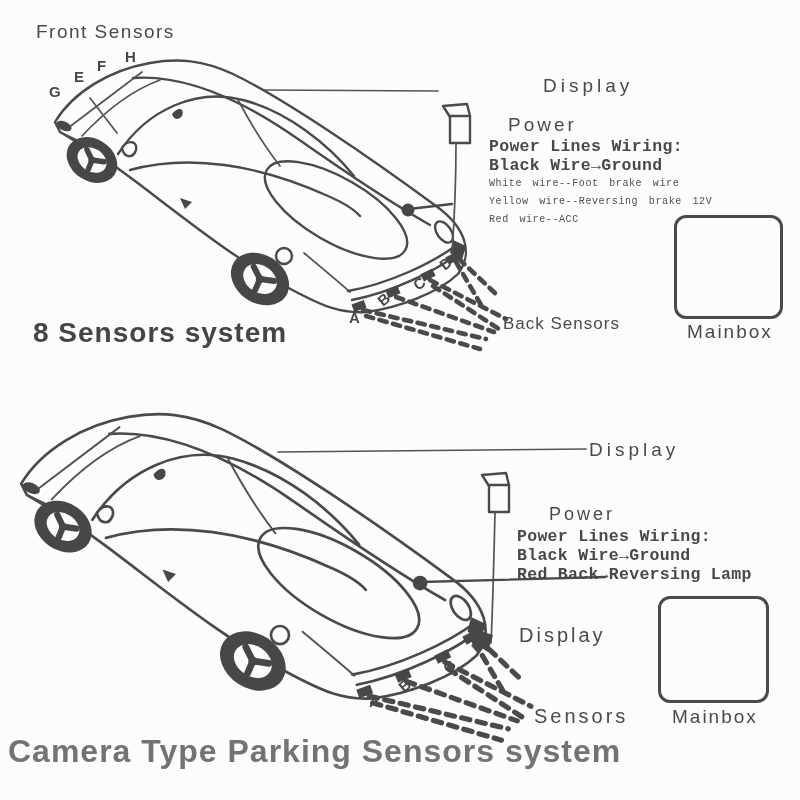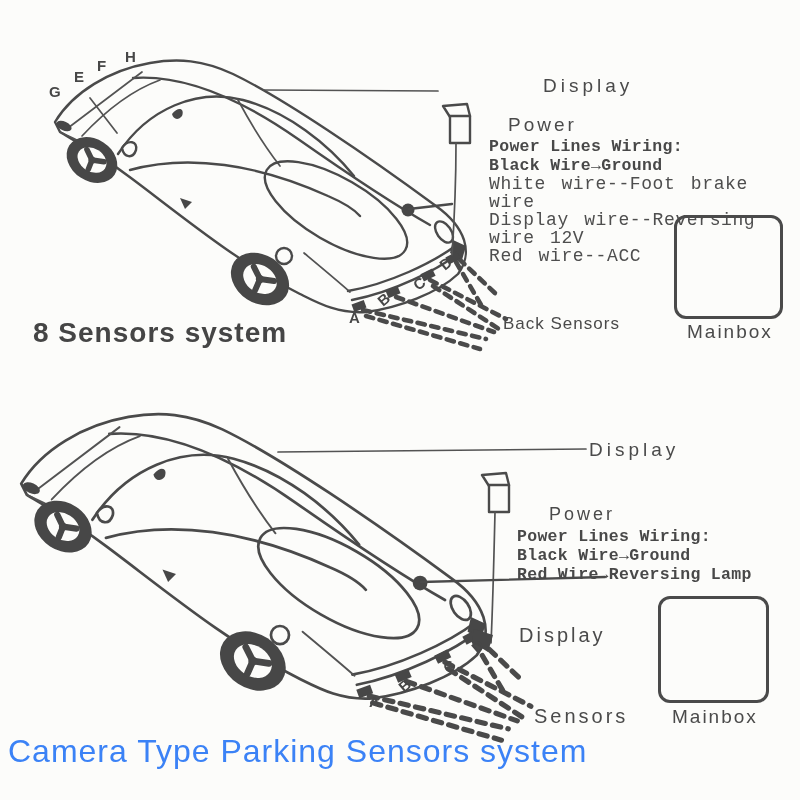--- a/index.html
+++ b/index.html
@@ -21,35 +21,35 @@
     white-space:nowrap;
     line-height:1.05;
   }
   .front-sensors{left:36px;top:22px;font-size:19px;letter-spacing:1.5px;}
   .display1{left:543px;top:76px;font-size:19px;letter-spacing:4px;}
   .power1{left:508px;top:115px;font-size:19px;letter-spacing:3px;}
   .wiring{position:absolute;color:#4a4a4a;font-family:Liberation Mono, monospace;}
   .wiring1{left:489px;top:137px;}
   .wiring2{left:517px;top:527px;}
   .w-bold{font-size:16.5px;font-weight:700;letter-spacing:0.3px;line-height:19px;color:#484848;}
-  .w-reg{font-size:18px;letter-spacing:0.6px;word-spacing:4px;line-height:18px;color:#4e4e4e;}
+  .w-reg{font-size:10px;letter-spacing:0.6px;word-spacing:4px;line-height:18px;color:#4e4e4e;}
   .backsensors{left:503px;top:315px;font-size:17px;letter-spacing:1px;}
   .mainbox{
     position:absolute;border:3px solid #4a4a4a;border-radius:12px;background:transparent;
   }
   .mainbox1{left:674px;top:215px;width:103px;height:98px;}
   .mainbox2{left:658px;top:596px;width:105px;height:101px;}
   .mainboxlbl1{left:687px;top:322px;font-size:19px;letter-spacing:2px;}
   .mainboxlbl2{left:672px;top:707px;font-size:19px;letter-spacing:2px;}
   .heading1{left:33px;top:318px;font-size:28px;font-weight:600;letter-spacing:1px;color:#454545;text-align:center;}
   .display2{left:589px;top:440px;font-size:19px;letter-spacing:4px;}
   .power2{left:549px;top:505px;font-size:18px;letter-spacing:3px;}
   .camera2{left:519px;top:625px;font-size:20px;letter-spacing:3px;}
   .sensors2{left:534px;top:706px;font-size:20px;letter-spacing:3px;}
-  .heading2{left:8px;top:735px;font-size:32px;font-weight:400;letter-spacing:1px;color:#3b82f6;}
+  .heading2{left:8px;top:735px;font-size:32px;font-weight:700;letter-spacing:1px;color:#737373;}
 
   
   .ln{stroke:#4a4a4a;stroke-width:2.4;fill:none;stroke-linecap:round;stroke-linejoin:round;}
   .ln-w{stroke:#4a4a4a;stroke-width:2.4;fill:#fcfcfa;stroke-linecap:round;stroke-linejoin:round;}
   .ln-thin{stroke:#535353;stroke-width:1.7;fill:none;stroke-linecap:round;}
   .beam{stroke:#4a4a4a;stroke-width:4.6;fill:none;stroke-dasharray:7.5 6.5;stroke-linecap:round;}
   .dark{fill:#474747;stroke:none;}
   .slabel{font-family:"Liberation Sans",sans-serif;font-weight:700;font-size:15px;fill:#474747;}
 </style>
 </head>
@@ -159,43 +159,44 @@
     <path class="ln" d="M421,582 L605,577"></path>
 
     <path class="dark" d="M474,629 L493,635 L488,652 L472,642 Z"></path>
 
     <text class="slabel" transform="translate(369,707)">A</text>
     <text class="slabel" transform="translate(404,693) rotate(-40)">B</text>
     <text class="slabel" transform="translate(448,674) rotate(-36)">C</text>
     <text class="slabel" transform="translate(477,654) rotate(-40)">D</text>
   </svg>
 
+  <div class="lbl front-sensors">Front Sensors</div>
   <div class="lbl display1">Display</div>
   <div class="lbl power1">Power</div>
 
   <div class="wiring wiring1">
     <div class="w-bold">Power Lines Wiring:</div>
     <div class="w-bold">Black Wire→Ground</div>
     <div class="w-reg">White wire--Foot brake wire</div>
-    <div class="w-reg">Display wire--Reversing wire 12V</div>
+    <div class="w-reg">Yellow wire--Reversing brake 12V</div>
     <div class="w-reg">Red wire--ACC</div>
   </div>
 
   <div class="mainbox mainbox1"></div>
   <div class="lbl mainboxlbl1">Mainbox</div>
   <div class="lbl backsensors">Back Sensors</div>
   <div class="lbl heading1">8 Sensors system</div>
 
   <div class="lbl display2">Display</div>
   <div class="lbl power2">Power</div>
 
   <div class="wiring wiring2">
     <div class="w-bold">Power Lines Wiring:</div>
     <div class="w-bold">Black Wire→Ground</div>
-    <div class="w-bold">Red Wire→Reversing Lamp</div>
+    <div class="w-bold">Red Back→Reversing Lamp</div>
   </div>
 
   <div class="lbl camera2">Display</div>
   <div class="mainbox mainbox2"></div>
   <div class="lbl mainboxlbl2">Mainbox</div>
   <div class="lbl sensors2">Sensors</div>
   <div class="lbl heading2">Camera Type Parking Sensors system</div>
 
 </div>
 

